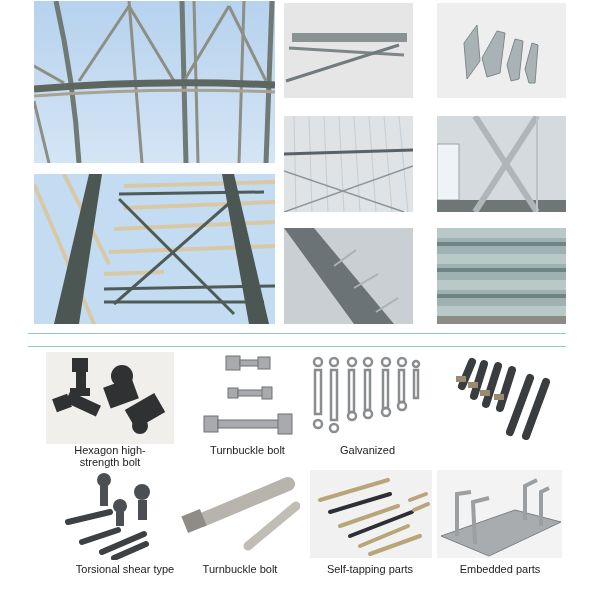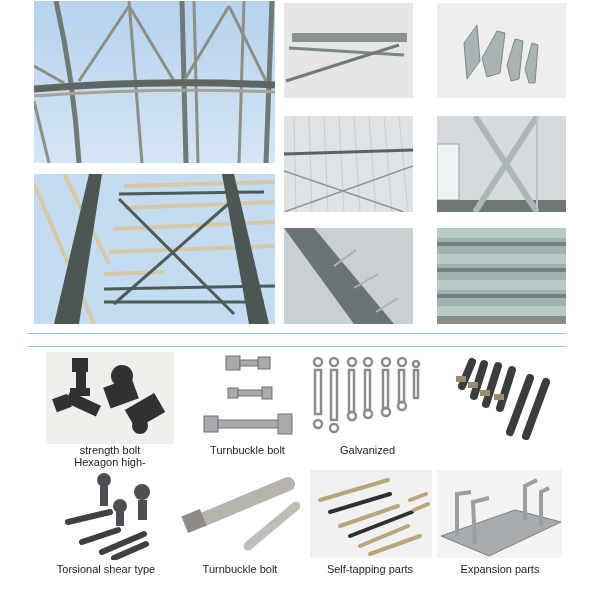--- a/index.html
+++ b/index.html
@@ -218,22 +218,22 @@
     <g fill="#9a8b70">
         <rect x="10" y="24" width="10" height="6"></rect>
         <rect x="22" y="30" width="10" height="6"></rect>
         <rect x="34" y="38" width="10" height="6"></rect>
         <rect x="48" y="42" width="10" height="6"></rect>
       </g>
   </svg>
 </div>
 
 <div class="label" style="left:40px;top:444px;width:140px;">
+  <div>Hexagon high-</div>
   <div>strength bolt</div>
-  <div>Hexagon high-</div>
 </div>
 <div class="label" style="left:180px;top:444px;width:135px;">
   <div>Turnbuckle bolt</div>
 </div>
 <div class="label" style="left:305px;top:444px;width:125px;">
   <div>Galvanized</div>
 </div>
 <div class="label" style="left:440px;top:444px;width:125px;margin-top:44px;">
   <div>Studs</div>
 </div>
@@ -286,24 +286,24 @@
     <polygon points="4,66 78,40 124,52 52,86" fill="#a9acae" stroke="#7d8083"></polygon>
     <g fill="none" stroke="#9c9fa2" stroke-width="4">
       <path d="M20 66 L20 24 L34 22"></path>
         <path d="M38 74 L36 32 L52 28"></path>
         <path d="M88 50 L88 16 L100 10"></path>
         <path d="M104 56 L104 22 L112 18"></path>
     </g>
   </svg>
 </div>
 
-<div class="label" style="left:36px;top:563px;width:140px;text-align:center;">
+<div class="label" style="left:55px;top:563px;width:140px;text-align:center;">
   <div>Torsional shear type</div>
 </div>
 <div class="label" style="left:175px;top:563px;width:130px;">
   <div>Turnbuckle bolt</div>
 </div>
 <div class="label" style="left:305px;top:563px;width:130px;">
   <div>Self-tapping parts</div>
 </div>
 <div class="label" style="left:435px;top:563px;width:130px;">
-  <div>Expansion parts</div>
+  <div>Embedded parts</div>
 </div>
 
 </body></html>

